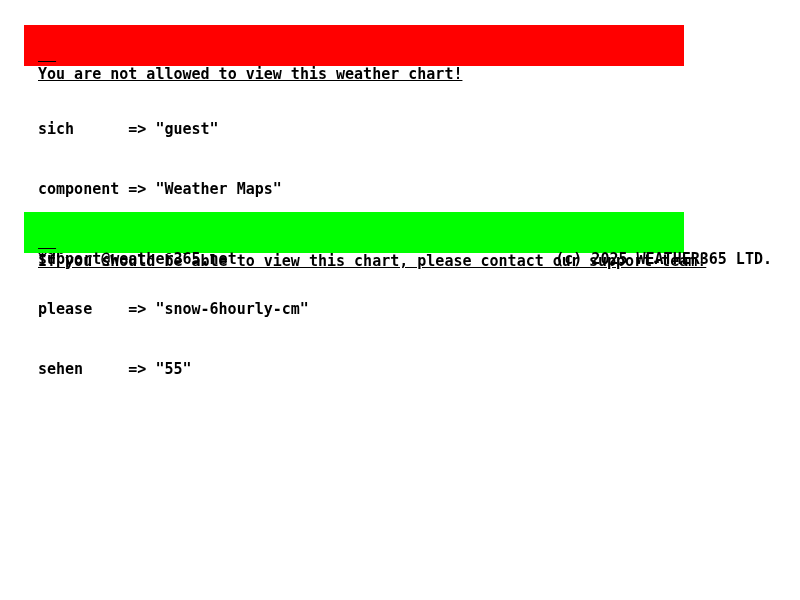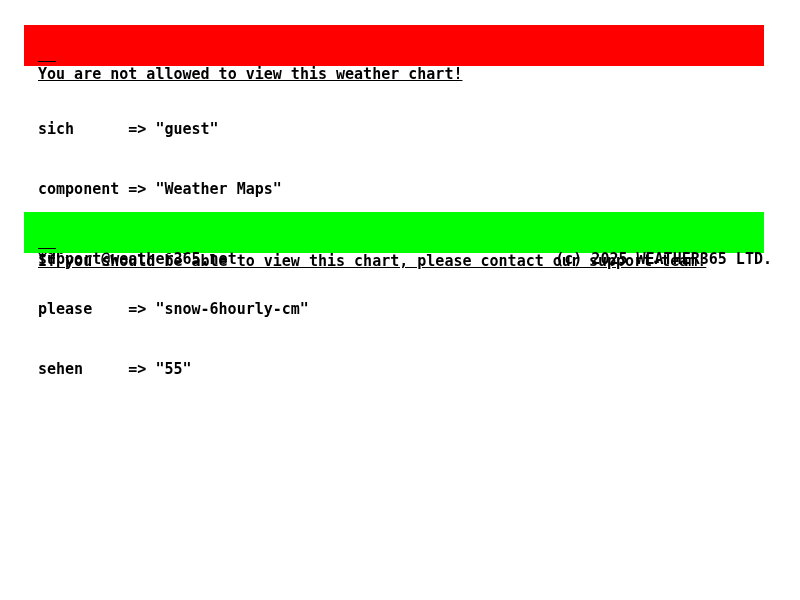--- a/index.html
+++ b/index.html
@@ -13,21 +13,21 @@
     background: #ffffff;
     font-family: "DejaVu Sans Mono", "Liberation Mono", monospace;
     font-weight: bold;
     font-size: 15px;
     color: #000000;
     overflow: hidden;
   }
   .banner {
     position: absolute;
     left: 24px;
-    width: 740px;
+    width: 660px;
     height: 41px;
     padding: 2px 0 0 14px;
     box-sizing: border-box;
     line-height: 19px;
     white-space: pre;
     text-decoration: underline;
   }
   .banner-error {
     top: 25px;
     background: #ff0000;

